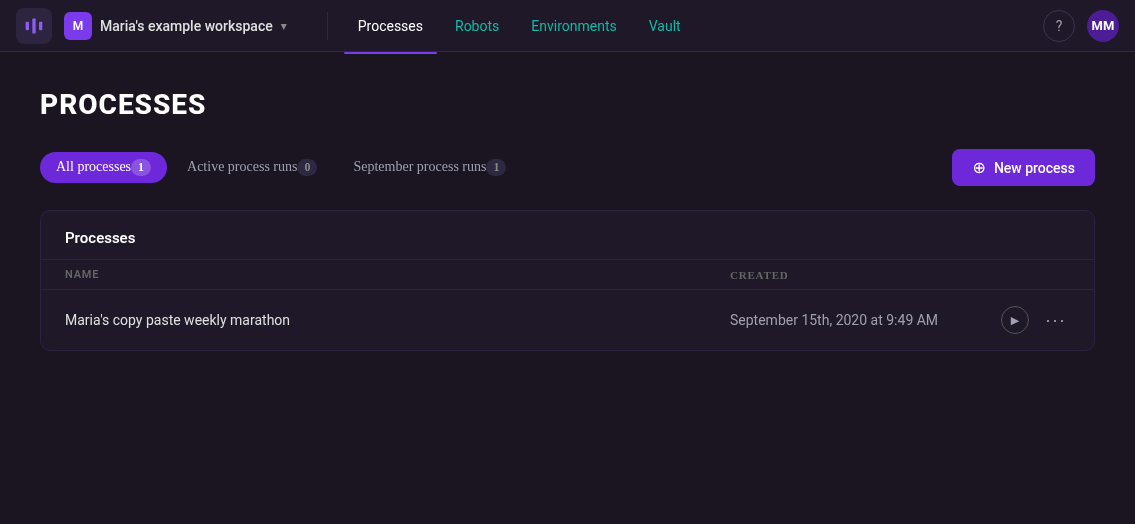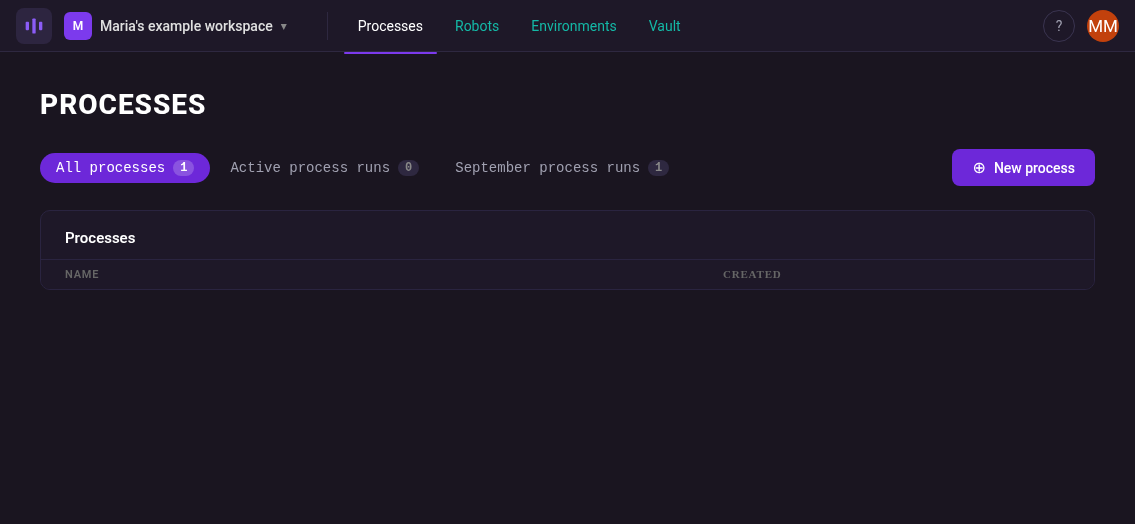--- a/index.html
+++ b/index.html
@@ -128,26 +128,26 @@
       justify-content: center;
       color: #a0a0b0;
       cursor: pointer;
       font-size: 14px;
     }
 
     .user-avatar {
       width: 32px;
       height: 32px;
       border-radius: 50%;
-      background: #c2410c;
-      display: flex;
-      align-items: center;
-      justify-content: center;
-      font-size: 17px;
-      font-weight: 400;
+      background: #4c1d95;
+      display: flex;
+      align-items: center;
+      justify-content: center;
+      font-size: 13px;
+      font-weight: 700;
       color: white;
       cursor: pointer;
     }
 
     
     .main-content {
       padding: 36px 40px 24px;
     }
 
     .page-title {
@@ -162,30 +162,28 @@
     
     .tabs-bar {
       display: flex;
       align-items: center;
       gap: 4px;
       margin-bottom: 24px;
     }
 
     .tab-btn {
       display: flex;
-      align-items: center;
-      gap: 8px;
       padding: 7px 16px;
       border-radius: 20px;
       border: none;
       background: transparent;
       color: #a0a0b0;
       font-size: 14px;
       cursor: pointer;
-      font-family: Liberation Mono, monospace;
+      font-family: Liberation Serif, serif;
     }
 
     .tab-btn.active {
       background: #6d28d9;
       color: #ffffff;
     }
 
     .tab-badge {
       background: rgba(255,255,255,0.2);
       color: white;
@@ -229,24 +227,23 @@
     .table-heading {
       padding: 18px 24px 12px;
       font-size: 15px;
       font-weight: 600;
       color: #ffffff;
       border-bottom: 1px solid #2a2440;
     }
 
     .table-col-header {
       display: flex;
-      align-items: flex-start;
+      align-items: center;
       padding: 8px 24px;
       background: #1e1828;
-      gap: 7px;
     }
 
     .col-name {
       flex: 1;
       font-size: 11px;
       font-weight: 600;
       color: #666;
       text-transform: uppercase;
       letter-spacing: 0.8px;
     }
@@ -376,14 +373,22 @@
 
   <div class="table-container">
     <div class="table-heading">Processes</div>
 
     <div class="table-col-header">
       <span class="col-name">NAME</span>
       <span class="col-created">CREATED</span>
       <span class="col-actions"></span>
     </div>
 
+    <div class="table-row">
+      <span class="row-name">Maria's copy paste weekly marathon</span>
+      <span class="row-created">September 15th, 2020 at 9:49 AM</span>
+      <div class="row-actions">
+        <button class="action-play">▶</button>
+        <button class="action-more">···</button>
+      </div>
+    </div>
   </div>
 </div>
 
 </body></html>

